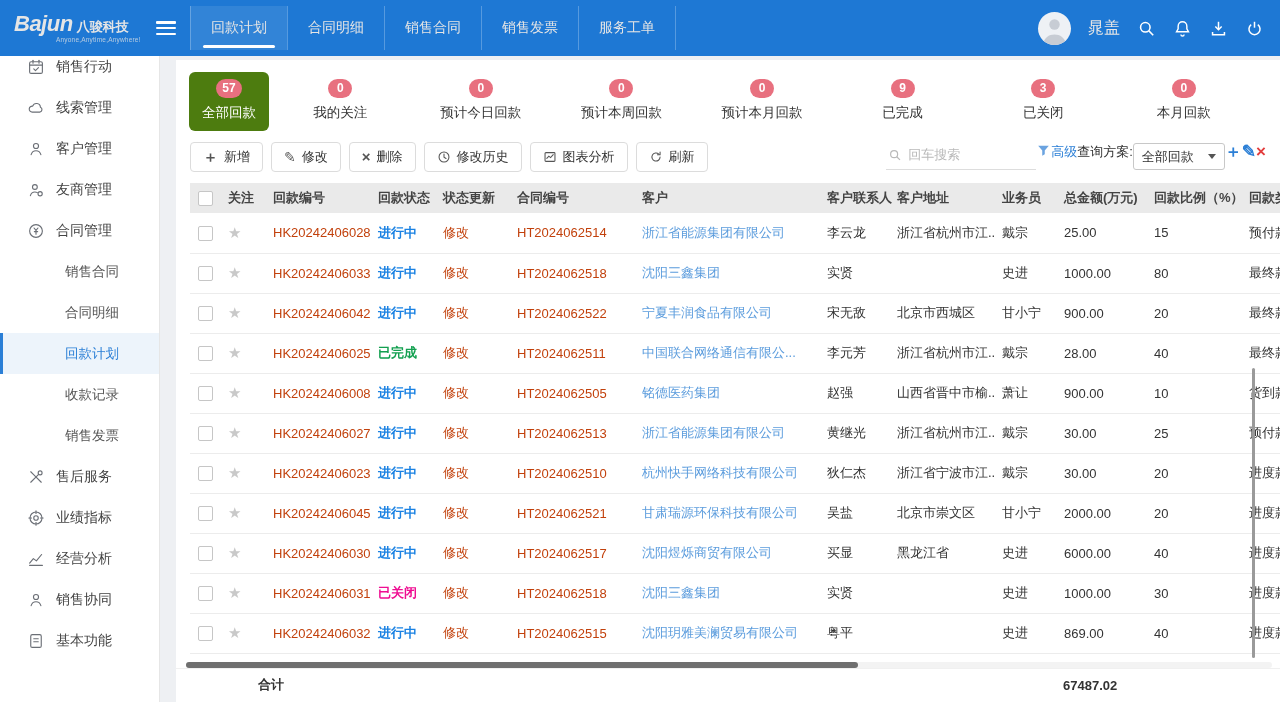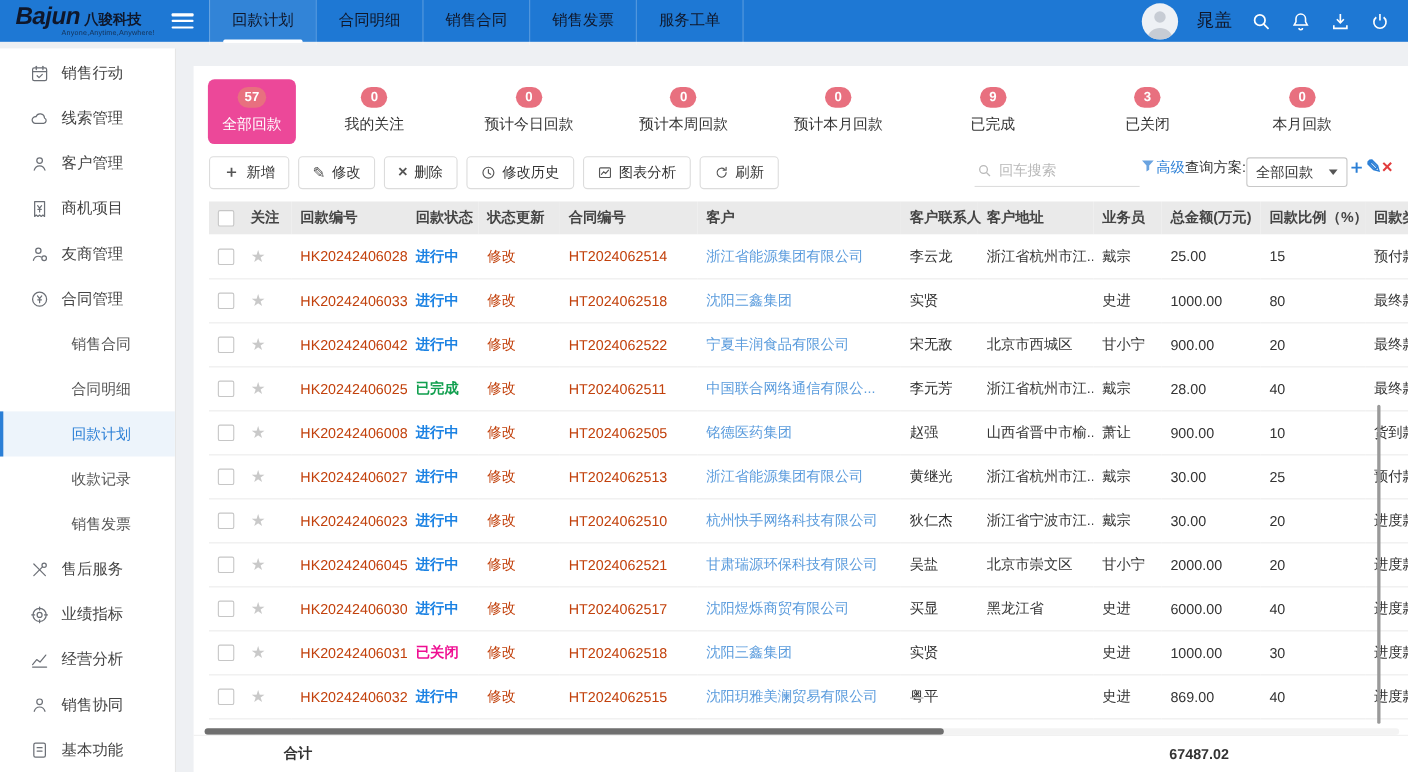--- a/index.html
+++ b/index.html
@@ -1,20 +1,20 @@
 <!DOCTYPE html>
 <html><head>
 <meta charset="utf-8">
 <style>
   * { margin:0; padding:0; box-sizing:border-box; }
   html,body { width:1280px; height:702px; }
   body { font-family:"Liberation Sans",sans-serif; background:#eef0f3; position:relative; overflow:hidden; color:#333; }
 
   
-  .topbar { position:absolute; top:0; left:0; width:1280px; height:38px; background:#1e78d4; display:flex; align-items:center; color:#0f172a; z-index:30; }
+  .topbar { position:absolute; top:0; left:0; width:1280px; height:56px; background:#1e78d4; display:flex; align-items:center; color:#e5e5e5; z-index:30; }
   .logo { width:152px; padding-left:14px; line-height:1; }
   .logo .row1 { display:flex; align-items:baseline; gap:4px; }
   .brand { font-size:22px; font-weight:bold; font-style:italic; letter-spacing:-0.5px; }
   .brand-cn { font-size:13px; font-weight:bold; }
   .tagline { font-size:6.5px; opacity:.75; margin-top:2px; padding-left:42px; letter-spacing:.2px; }
   .burger { width:20px; height:14px; display:flex; flex-direction:column; justify-content:space-between; margin:0 14px 0 4px; cursor:pointer; }
   .burger span { display:block; height:2.5px; background:#fff; border-radius:1px; }
   .nav-tabs { display:flex; height:44px; }
   .nav-tab { position:relative; min-width:84px; padding:0 20px; display:flex; align-items:center; justify-content:center; font-size:14px; border-left:1px solid rgba(255,255,255,.25); cursor:pointer; }
   .nav-tab:last-child { border-right:1px solid rgba(255,255,255,.25); }
@@ -33,21 +33,21 @@
   .side-sub.active { background:#edf4fb; color:#2b7fd6; border-left-color:#2b7fd6; }
 
   
   .card { position:absolute; left:176px; top:60px; width:1104px; height:642px; background:#fff; }
 
   
   .stats { height:78px; display:flex; align-items:center; padding:4px 26px 0 12px; }
   .stat { flex:1; display:flex; flex-direction:column; align-items:center; gap:6px; cursor:pointer; }
   .stat:first-child { flex:0 0 82px; }
   .stat .box { display:flex; flex-direction:column; align-items:center; gap:6px; padding:7px 13px 9px; border-radius:6px; }
-  .stat.active .box { background:#ec4899; }
+  .stat.active .box { background:#4d7c0f; }
   .stat.active .slabel { color:#fff; }
   .badge { min-width:24px; height:19px; line-height:19px; text-align:center; border-radius:10px; background:#e8707f; color:#fff; font-size:12px; font-weight:bold; padding:0 6px; }
   .slabel { font-size:13.5px; color:#333; white-space:nowrap; }
 
   
   .toolbar { height:45px; display:flex; align-items:center; padding:0 14px 8px 14px; gap:8px; }
   .tbtn { height:30px; padding:0 12px; background:#fff; border:1px solid #dcdcdc; border-radius:4px; font-size:13px; color:#333; display:flex; align-items:center; gap:6px; cursor:pointer; white-space:nowrap; }
   .tbtn .ic { font-size:14px; color:#555; line-height:1; display:flex; align-items:center; }
   .tbtn svg { width:14px; height:14px; }
   .tb-right { margin-left:auto; display:flex; align-items:flex-start; }
@@ -176,29 +176,20 @@
   <div class="side-item">
     <span class="sicon" style="width: 18px; height: 18px; display: flex;">
         <svg viewBox="0 0 24 24" fill="none" stroke="#6b6f76" stroke-width="1.5" stroke-linecap="round" stroke-linejoin="round">
           <circle cx="12" cy="8" r="3.4"></circle>
           <path d="M5.5 19.5c1-3.5 3.6-5.2 6.5-5.2s5.5 1.7 6.5 5.2"></path>
         </svg>
       </span>
     <span>客户管理</span>
   </div>
 
-  <div class="side-item">
-    <span class="sicon" style="width: 18px; height: 18px; display: flex;">
-        <svg viewBox="0 0 24 24" fill="none" stroke="#6b6f76" stroke-width="1.5" stroke-linecap="round" stroke-linejoin="round">
-          <path d="M6 3h12v18l-2-1.6-2 1.6-2-1.6L10 21l-2-1.6L6 21V3z"></path>
-          <path d="M9.6 8l2.4 3 2.4-3M12 11v4.5M10 12.5h4"></path>
-        </svg>
-      </span>
-    <span>商机项目</span>
-  </div>
 
   <div class="side-item">
     <span class="sicon" style="width: 18px; height: 18px; display: flex;">
         <svg viewBox="0 0 24 24" fill="none" stroke="#6b6f76" stroke-width="1.5" stroke-linecap="round" stroke-linejoin="round">
           <circle cx="10.5" cy="8" r="3.2"></circle>
           <path d="M4.5 19.5c1-3.3 3.3-4.9 6-4.9 1.2 0 2.3.3 3.3.9"></path>
           <circle cx="17.5" cy="17" r="2.8"></circle>
         </svg>
       </span>
     <span>友商管理</span>

